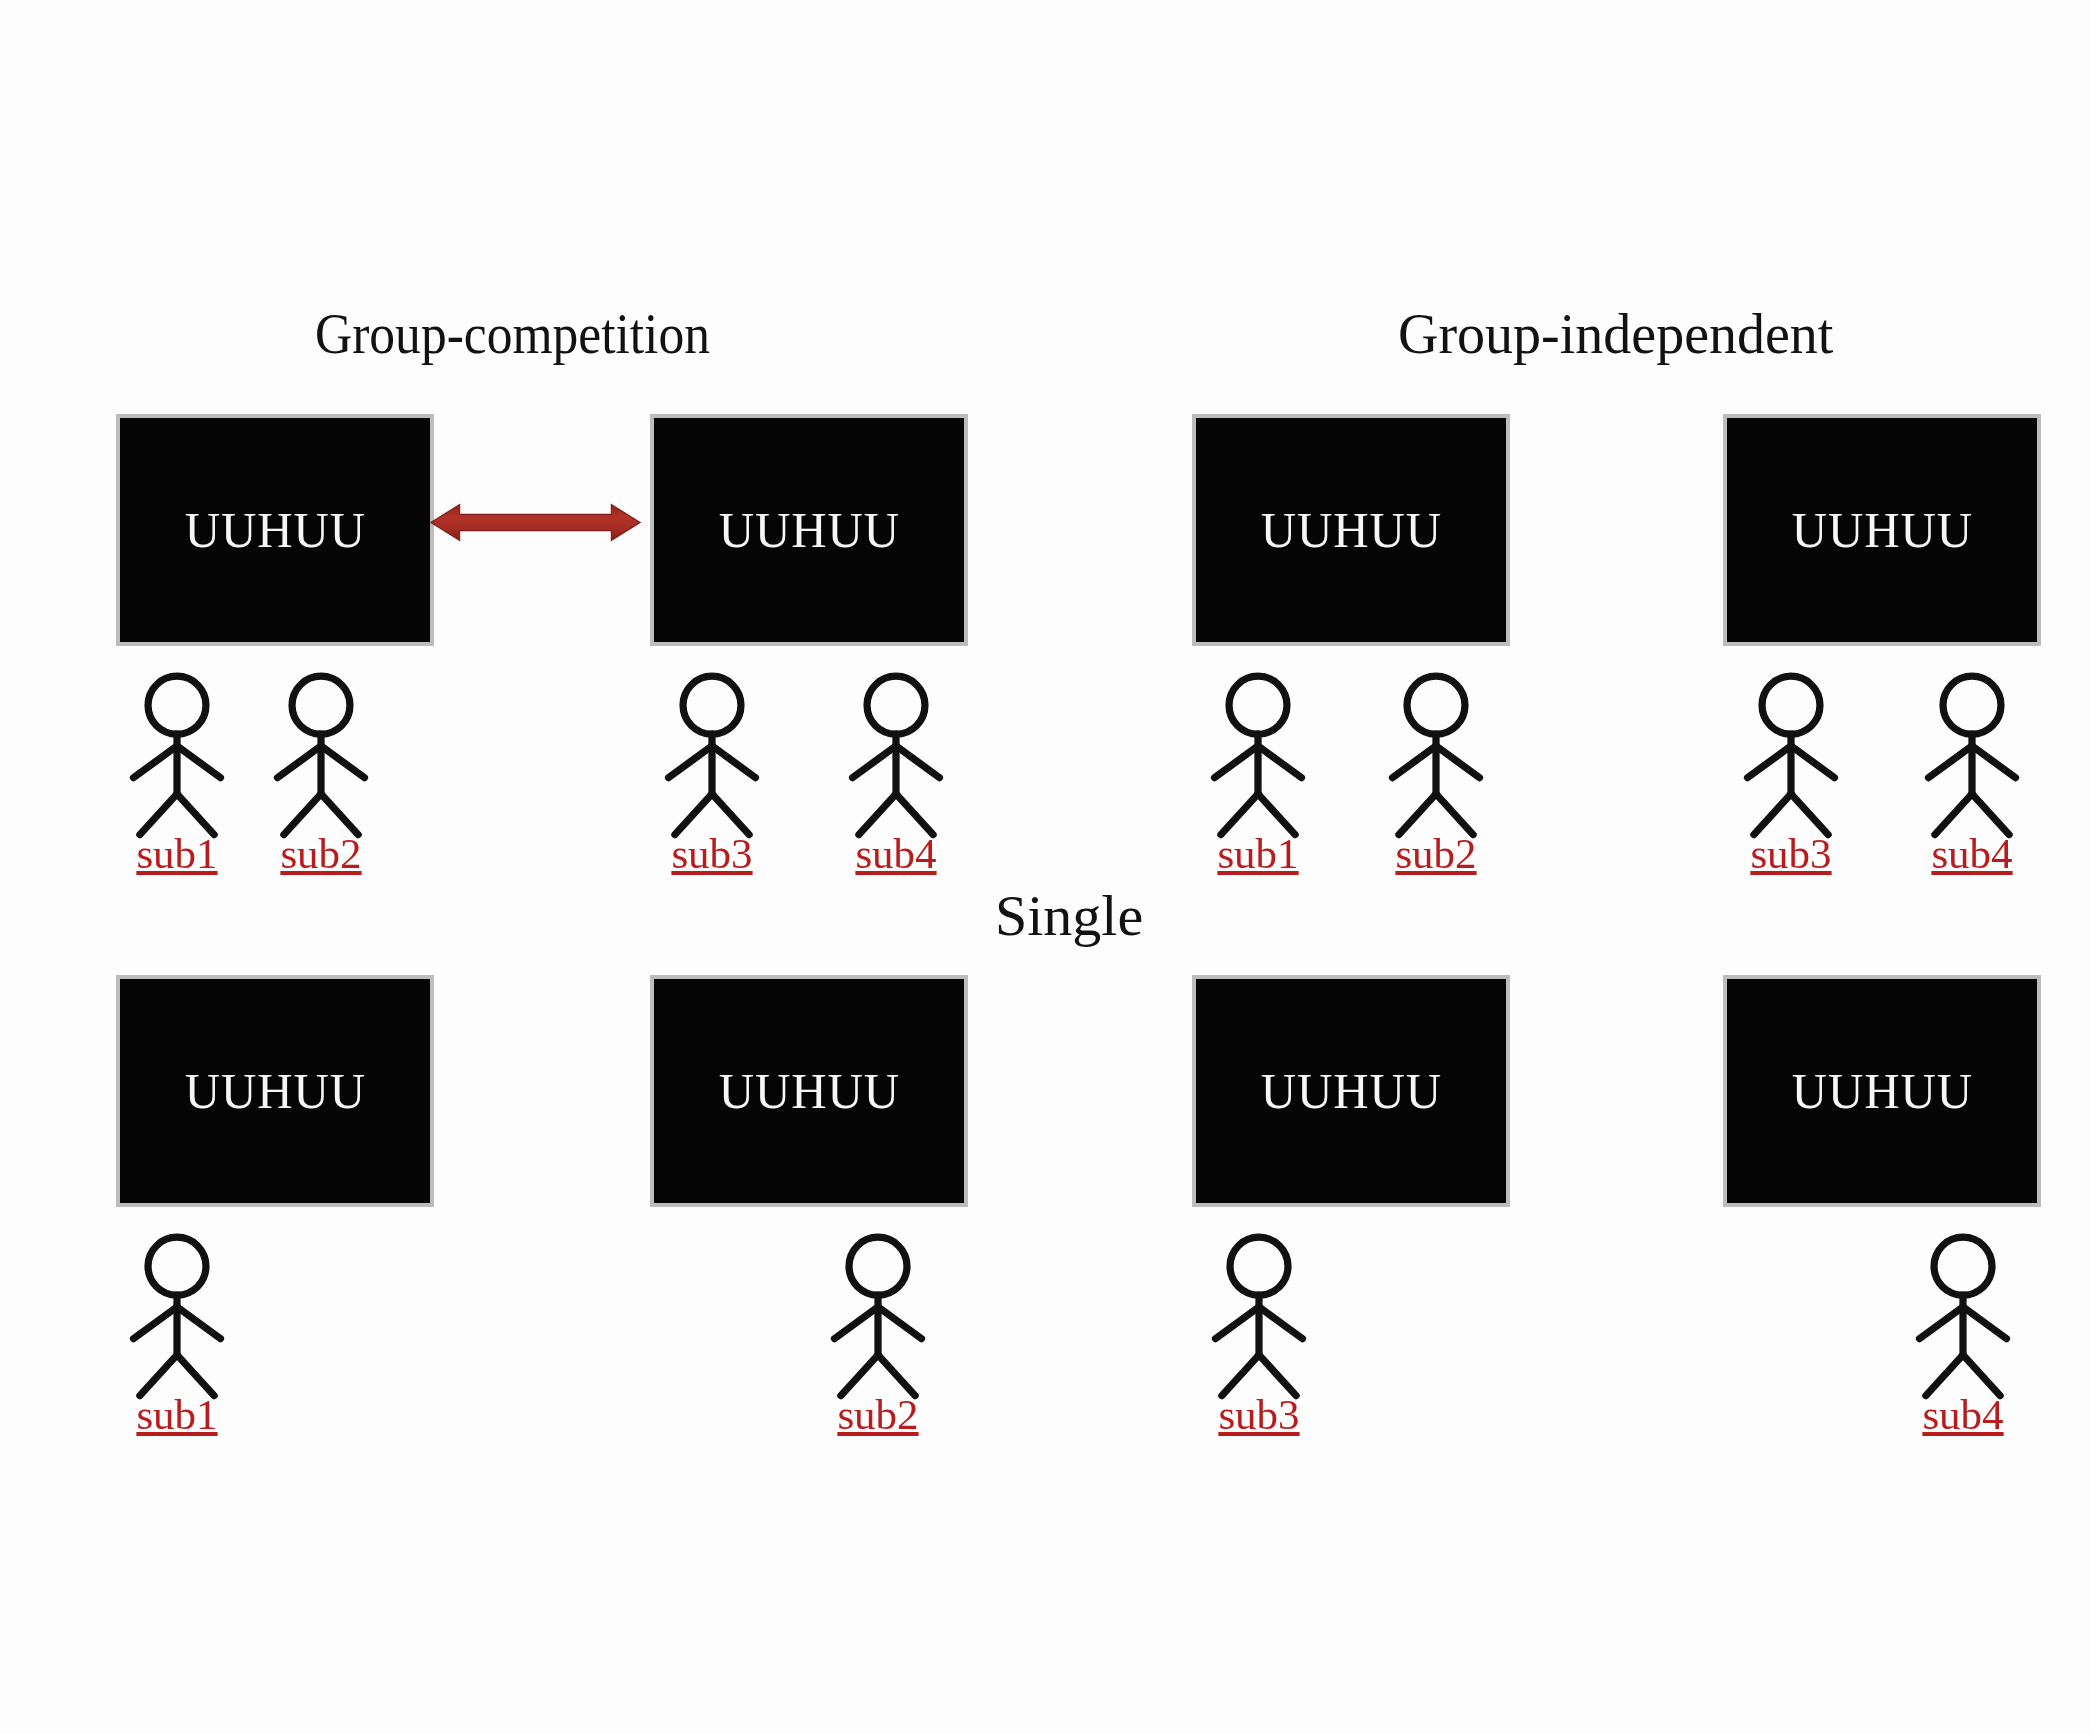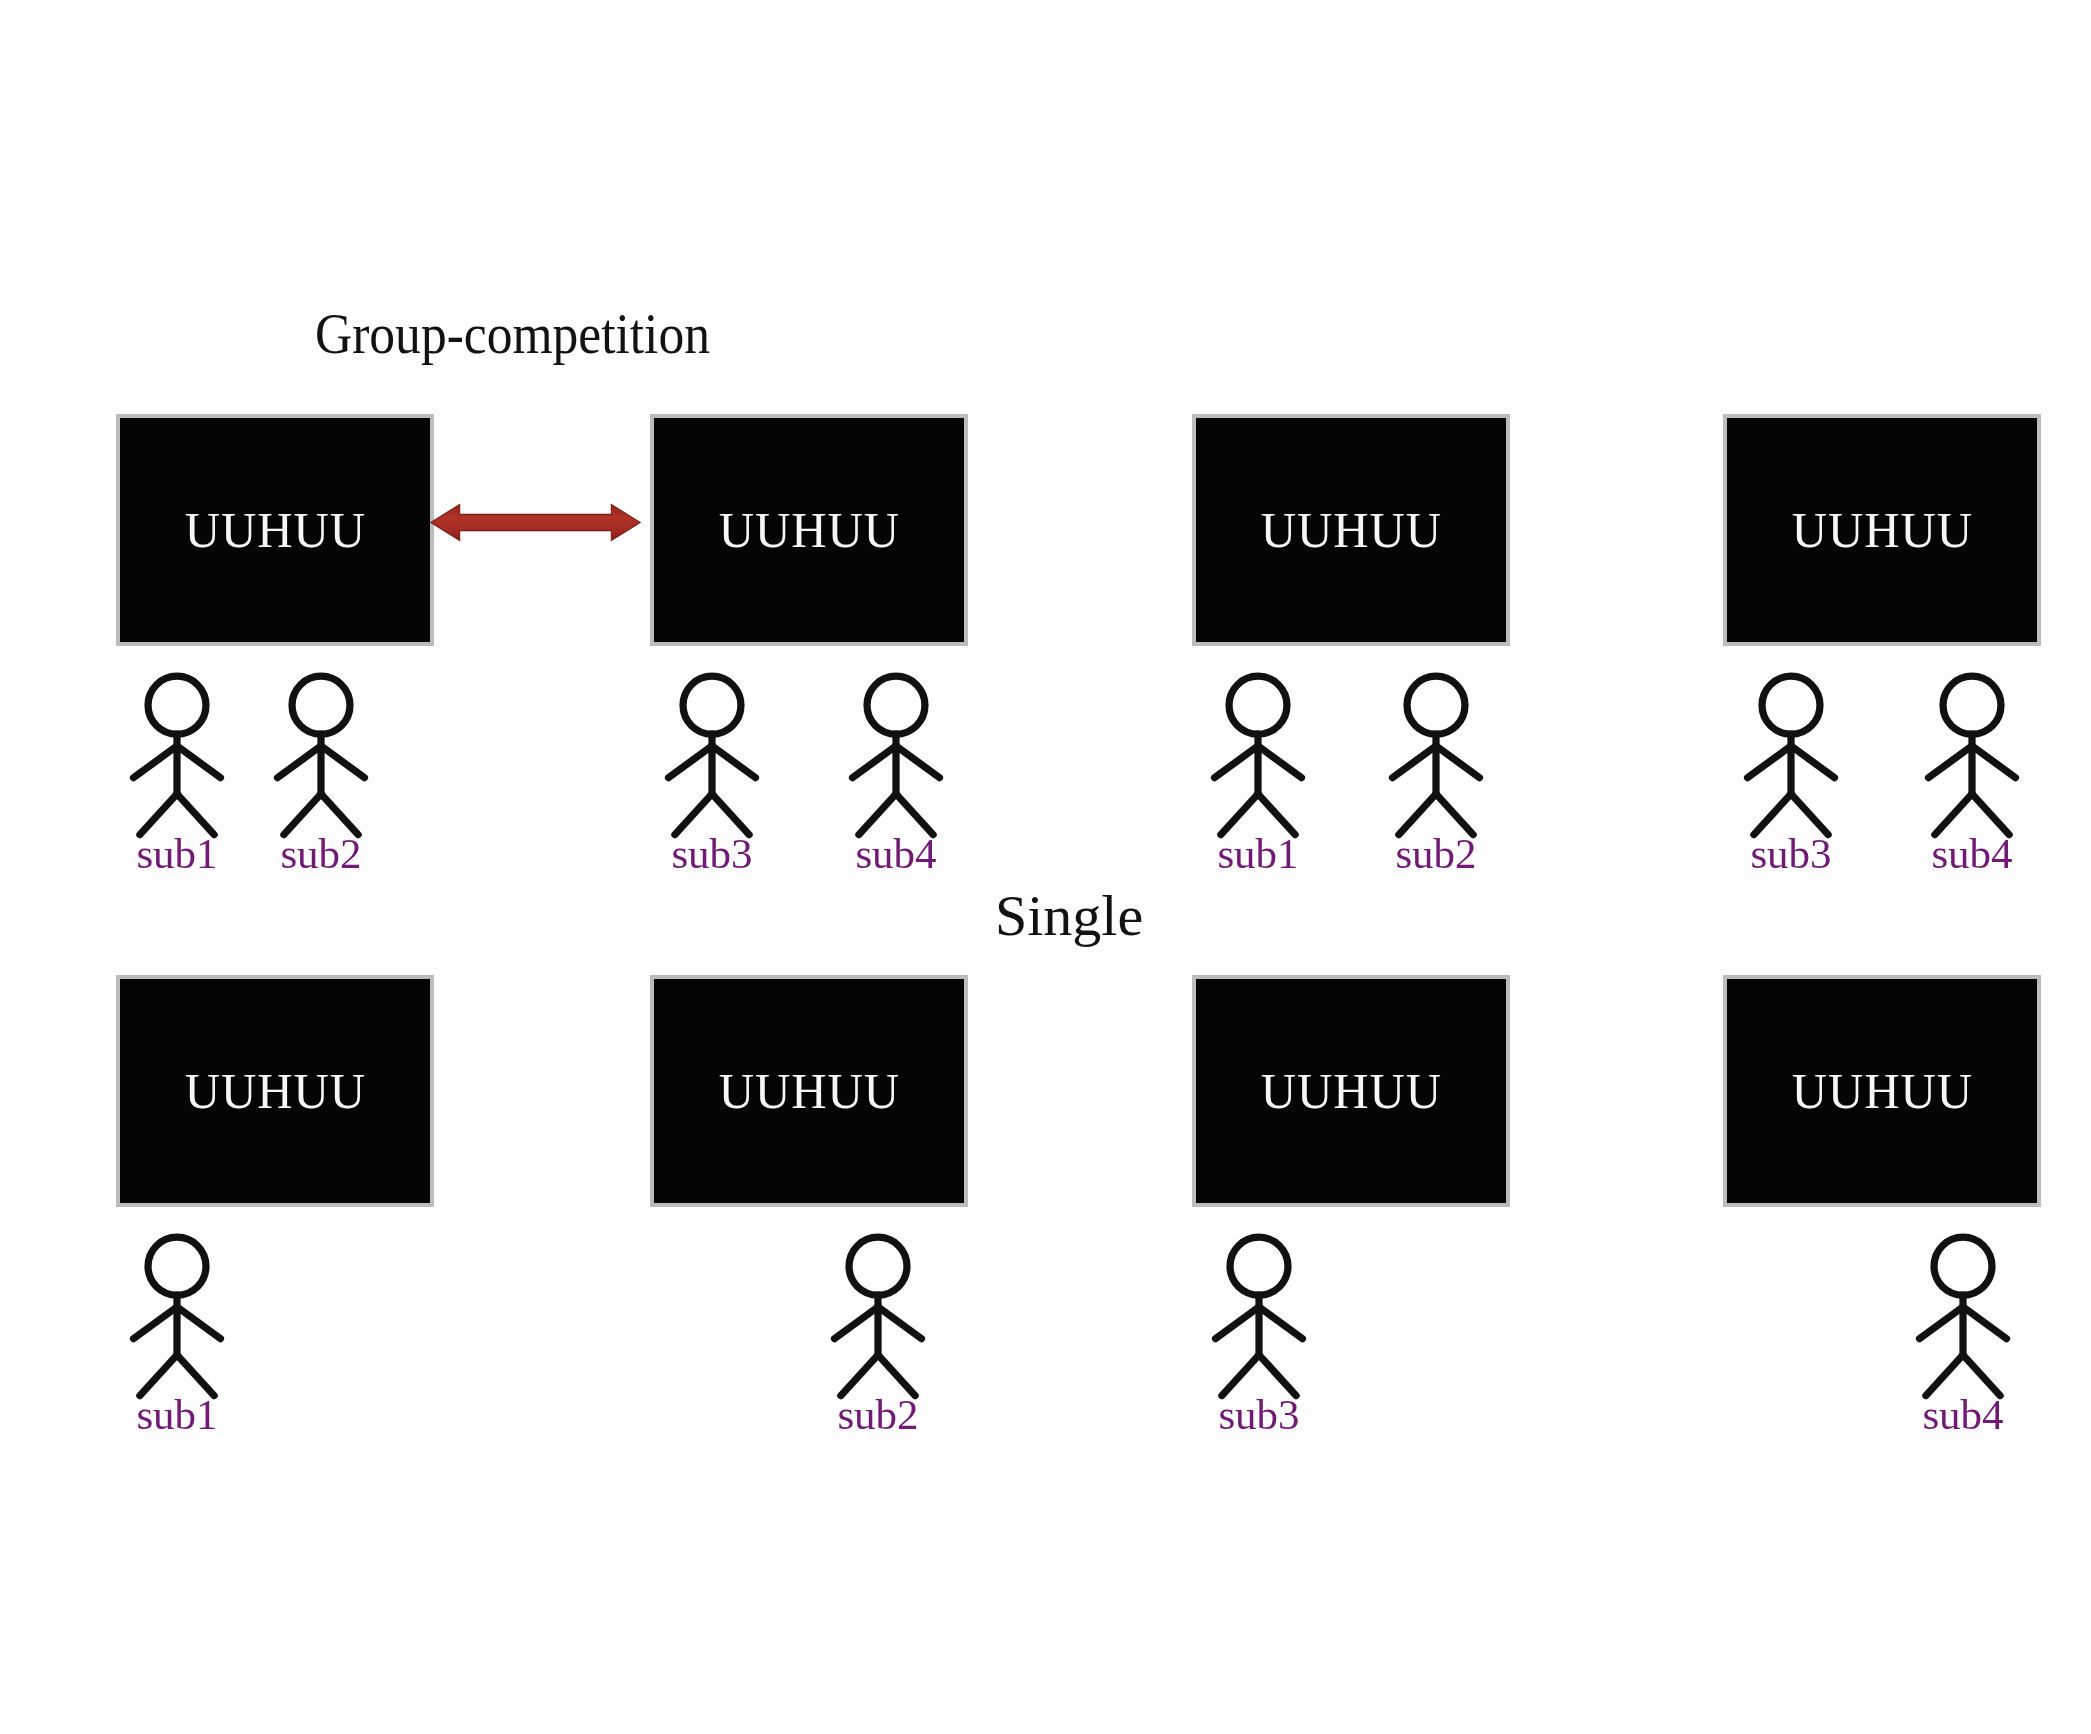--- a/index.html
+++ b/index.html
@@ -90,36 +90,38 @@
   }
   .person svg { display: block; width: 136px; height: 172px; }
   .person-label {
     position: absolute;
     left: 0;
     top: 163px;
     width: 136px;
     text-align: center;
     font-family: "Liberation Serif", "DejaVu Serif", serif;
     font-size: 43px;
-    color: #701a75;
+    color: #b91c1c;
     white-space: nowrap;
     line-height: 1;
+    text-decoration: underline;
   }
 
   
   .row-top  { top: 669px; }
   .row-bot  { top: 1230px; }
 </style>
 </head>
 <body>
 
 <div id="figure">
 
   <div class="cond-title compact" id="title-group-competition">Group-competition</div>
 
+  <div class="cond-title" id="title-group-independent">Group-independent</div>
 
   <div class="cond-title" id="title-single">Single</div>
 
   <div class="screen" id="screen-gc-a">
     <span class="screen-text">UUHUU</span>
   </div>
 
   <div class="screen" id="screen-gc-b">
     <span class="screen-text">UUHUU</span>
   </div>

